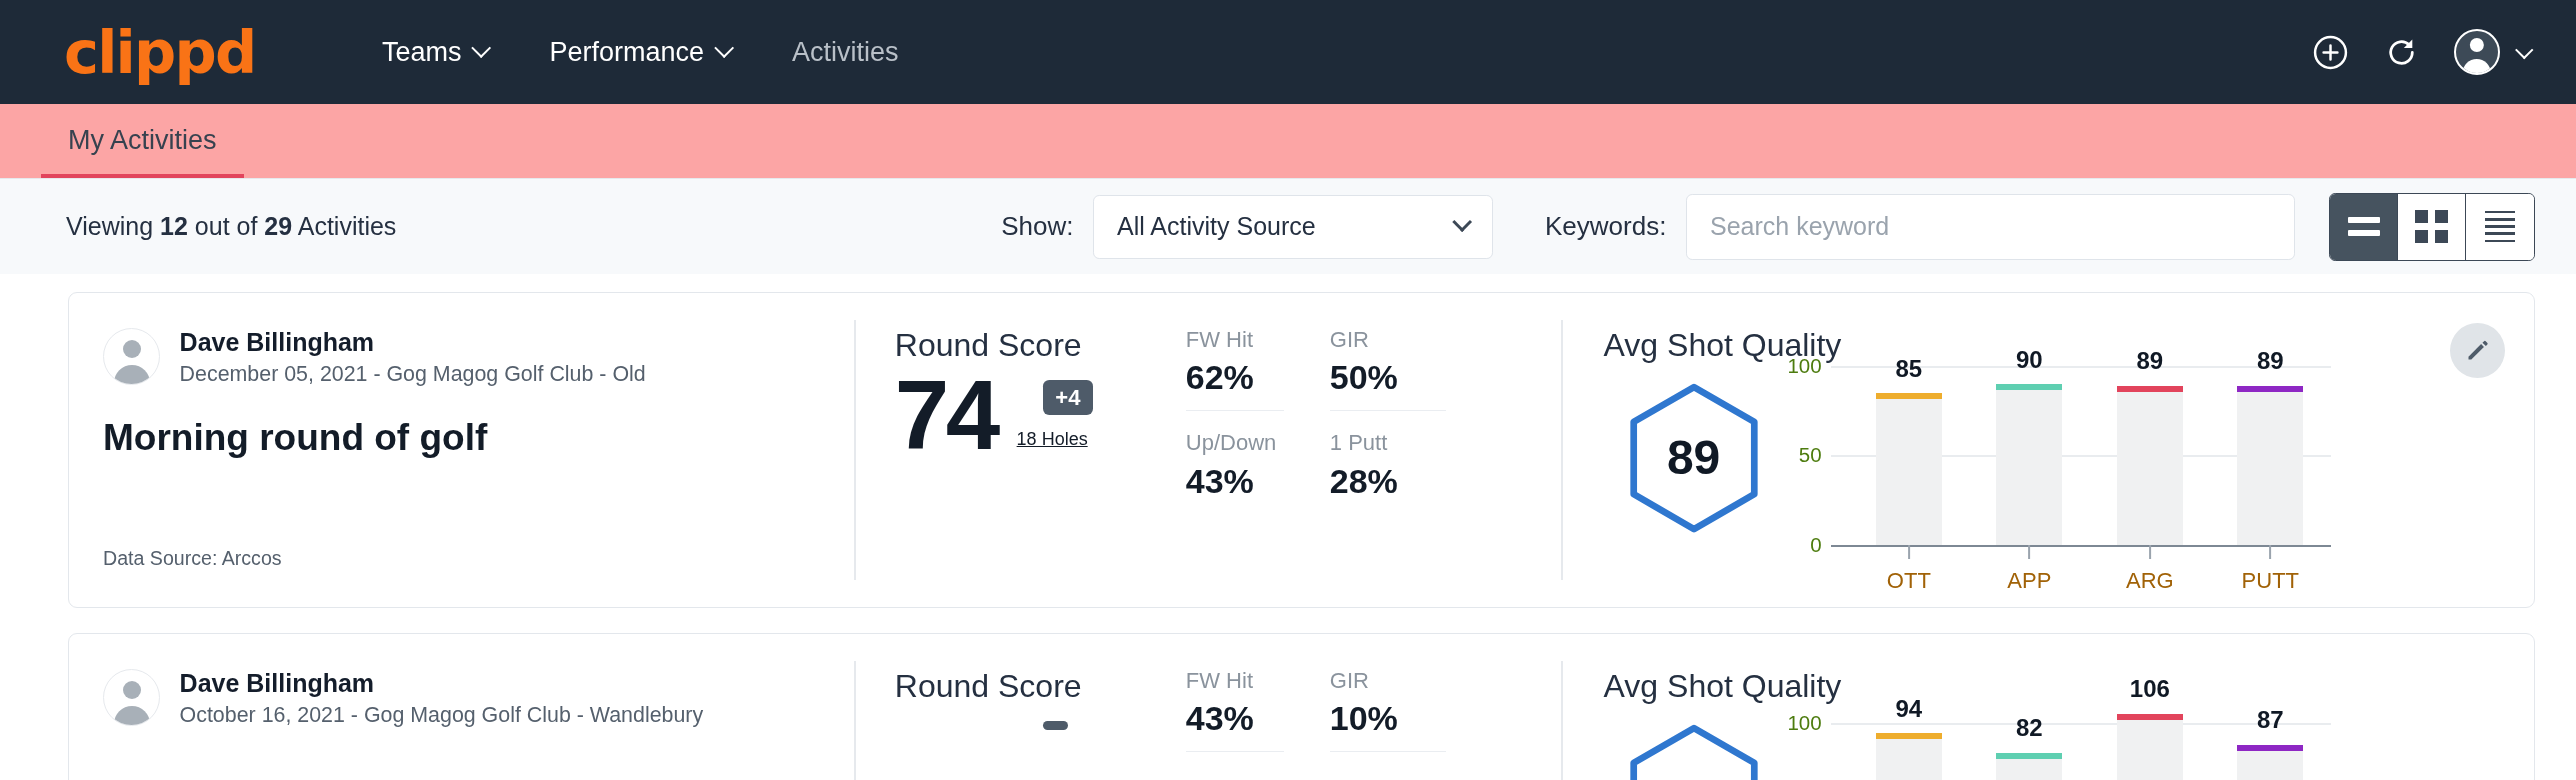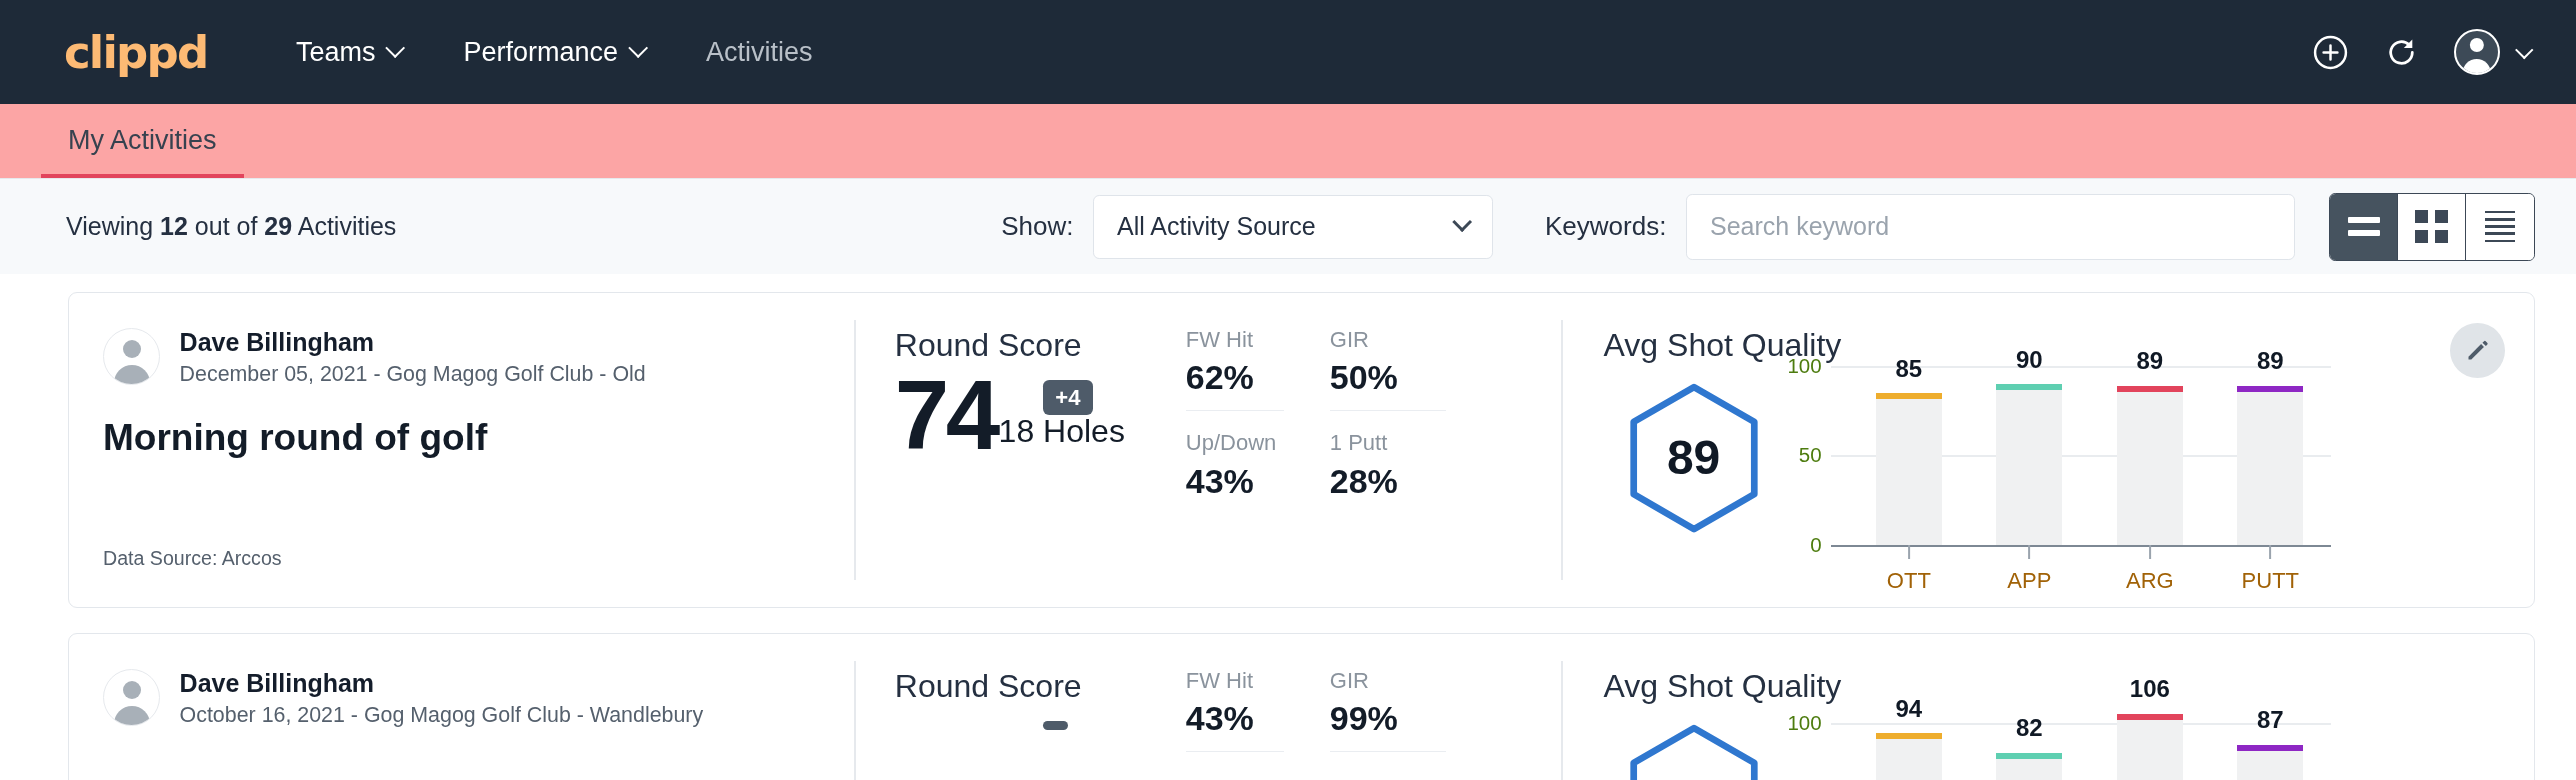--- a/index.html
+++ b/index.html
@@ -13,26 +13,26 @@
   
   .topnav {
     height: 104px;
     background: #1e2a38;
     display: flex;
     align-items: center;
     padding: 0 46px 0 64px;
     position: relative;
   }
   .logo {
-    font-size: 45px;
+    font-size: 59px;
     font-weight: bold;
-    color: #fdba74;
+    color: #f97316;
     letter-spacing: -1.8px;
     font-family: "DejaVu Sans", sans-serif;
-    margin-right: 60px;
+    margin-right: 98px;
     line-height: 1;
   }
   .navitems { display: flex; align-items: center; gap: 4px; }
   .navitem {
     display: flex; align-items: center; gap: 12.5px;
     color: #ffffff;
     font-size: 27px;
     padding: 10.7px 28.6px;
     cursor: pointer;
     white-space: nowrap;
@@ -191,21 +191,21 @@
   .bignum {
     font-size: 98px; font-weight: bold; color: #131c28;
     line-height: 0.95; letter-spacing: -3.6px;
   }
   .badge {
     background: #4e5b69; color: #ffffff;
     font-size: 22px; font-weight: bold;
     border-radius: 6.2px; padding: 4.5px 12.5px;
     position: absolute; left: 148px; top: 10.7px;
   }
-  .holes { font-size: 32px; color: #131c28; margin-left: 2px; padding-bottom: 12.5px; }
+  .holes { font-size: 18px; color: #131c28; margin-left: 20px; padding-bottom: 12.5px; text-decoration: underline; }
 
   .col-stats { width: 384px; padding: 34px 0 0 9px; }
   .statgrid { display: grid; grid-template-columns: 98px 116px; column-gap: 46px; }
   .statcell { padding-bottom: 12.5px; }
   .statcell.top { border-bottom: 1.8px solid #eaedf1; margin-bottom: 19.6px; }
   .stat-l { font-size: 22px; color: #8a939d; }
   .stat-v { font-size: 34px; font-weight: bold; color: #131c28; margin-top: 5.4px; }
 
   .col-quality { flex: 1; padding: 34px 0 0 41px; display: flex; flex-direction: column; }
   .q-body { display: flex; align-items: center; margin-top: 1.8px; }
@@ -475,21 +475,21 @@
     </div>
 
     <div class="col-stats">
       <div class="statgrid">
         <div class="statcell top">
           <div class="stat-l">FW Hit</div>
           <div class="stat-v">43%</div>
         </div>
         <div class="statcell top">
           <div class="stat-l">GIR</div>
-          <div class="stat-v">99%</div>
+          <div class="stat-v">10%</div>
         </div>
       </div>
     </div>
 
     <div class="divider"></div>
 
     <div class="col-quality">
       <div class="blk-label">Avg Shot Quality</div>
       <div class="q-body">
         <div class="hex">

